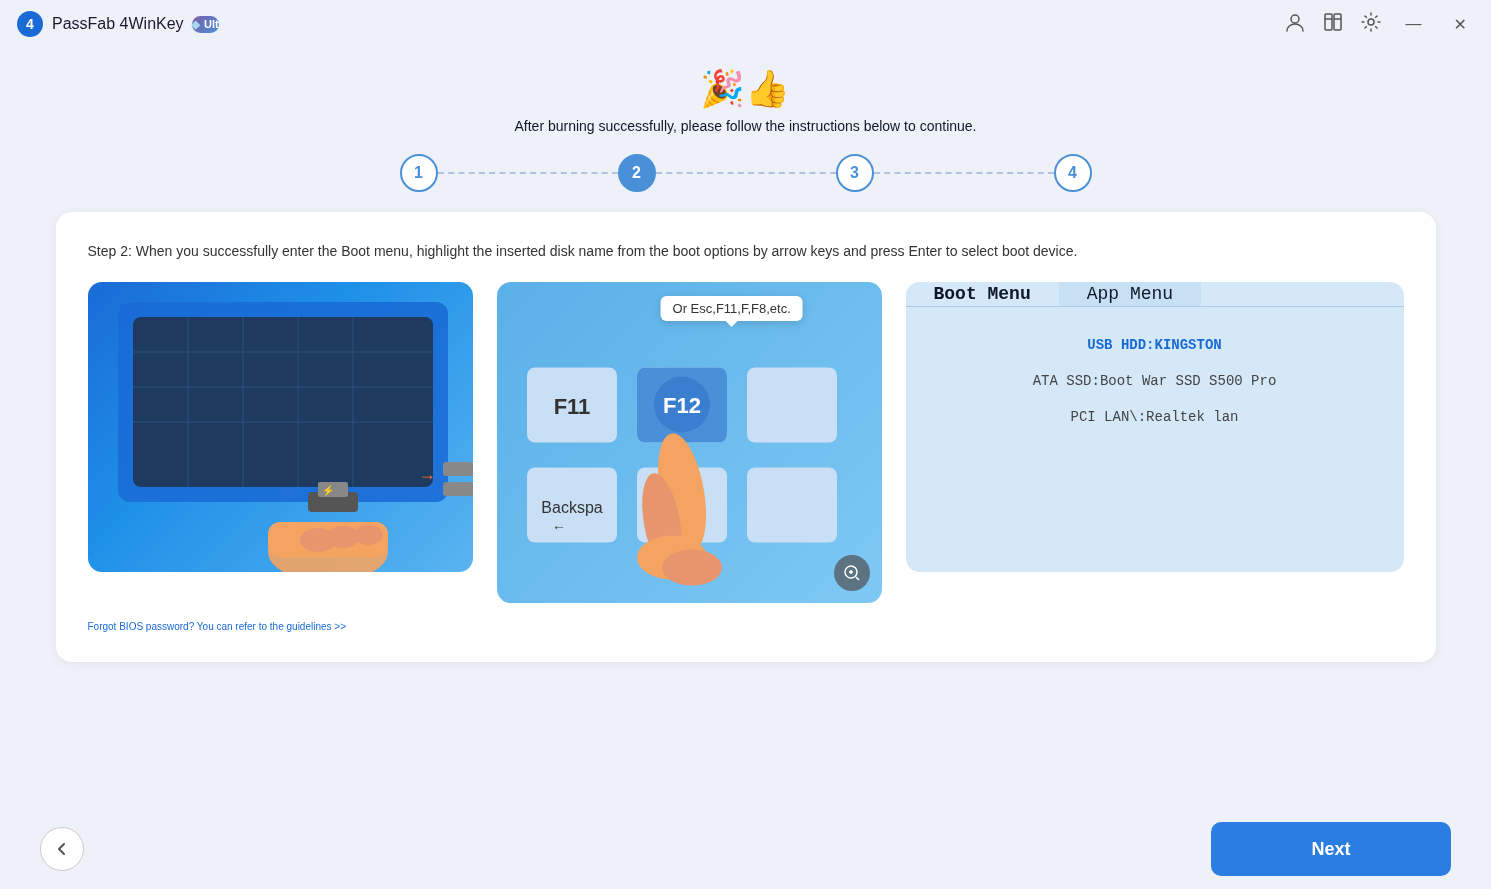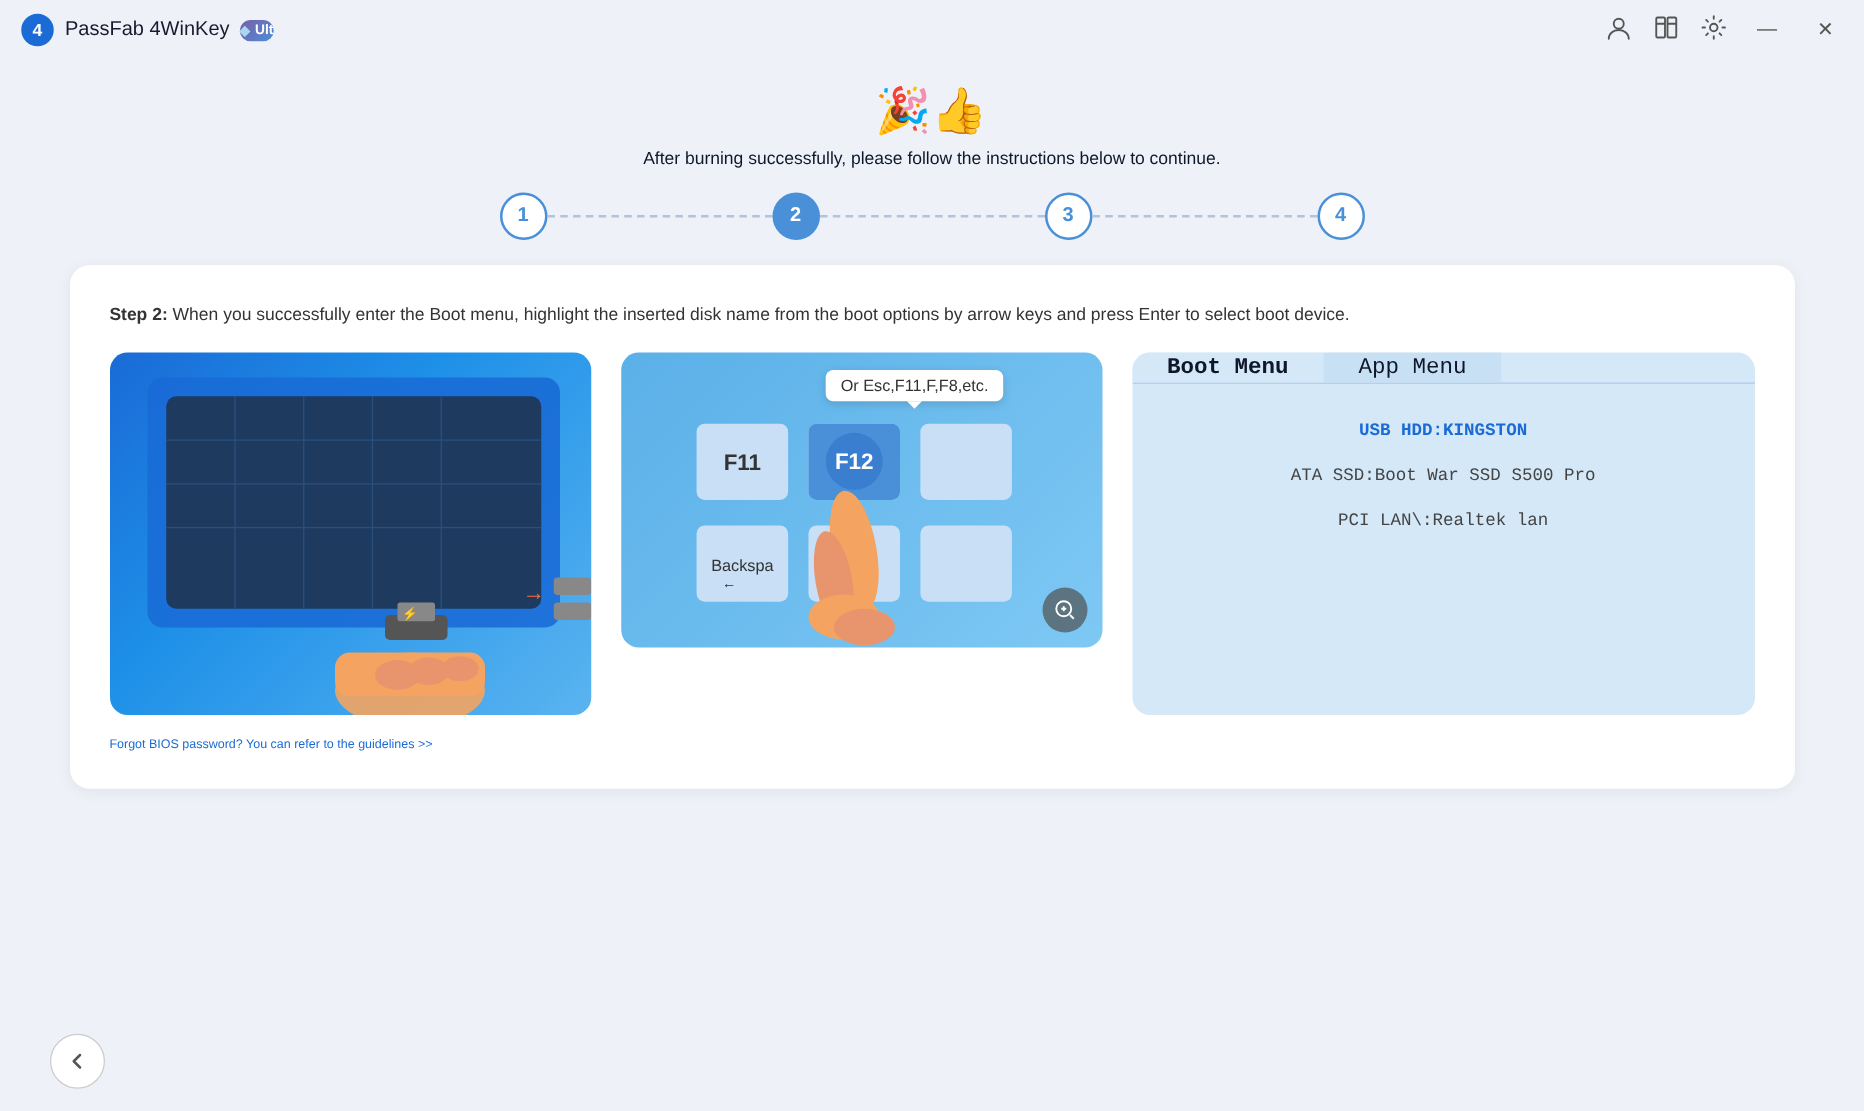--- a/index.html
+++ b/index.html
@@ -138,21 +138,21 @@
       width: 1380px;
       box-shadow: 0 2px 12px rgba(0,0,0,0.06);
     }
     .card-step-text {
       font-size: 14px;
       color: #333;
       margin-bottom: 20px;
       line-height: 1.6;
     }
     .card-step-text strong {
-      font-weight: 700;
+      font-weight: 400;
     }
 
     
     .images-row {
       display: flex;
       gap: 24px;
       align-items: stretch;
     }
 
     
@@ -162,21 +162,21 @@
       border-radius: 14px;
       background: linear-gradient(135deg, #1a6bd6 0%, #1e90e8 40%, #5ab4f0 100%);
       overflow: hidden;
       position: relative;
       flex-shrink: 0;
     }
 
     
     .keyboard-illustration {
       width: 385px;
-      height: 236px;
+      height: 321px;
       border-radius: 14px;
       background: linear-gradient(135deg, #5ab0e8 0%, #7ec8f4 100%);
       overflow: hidden;
       position: relative;
       flex-shrink: 0;
       text-decoration: underline;
     }
 
     
     .boot-menu-illustration {
@@ -475,13 +475,14 @@
   </div>
 
 </div>
 
 <div class="bottom-bar">
   <button class="back-btn">
     <svg width="18" height="18" viewBox="0 0 18 18" fill="none">
       <path d="M11 4L6 9L11 14" stroke="#555" stroke-width="2" stroke-linecap="round" stroke-linejoin="round"></path>
     </svg>
   </button>
+  <button class="next-btn">Next</button>
 </div>
 
 </body></html>

